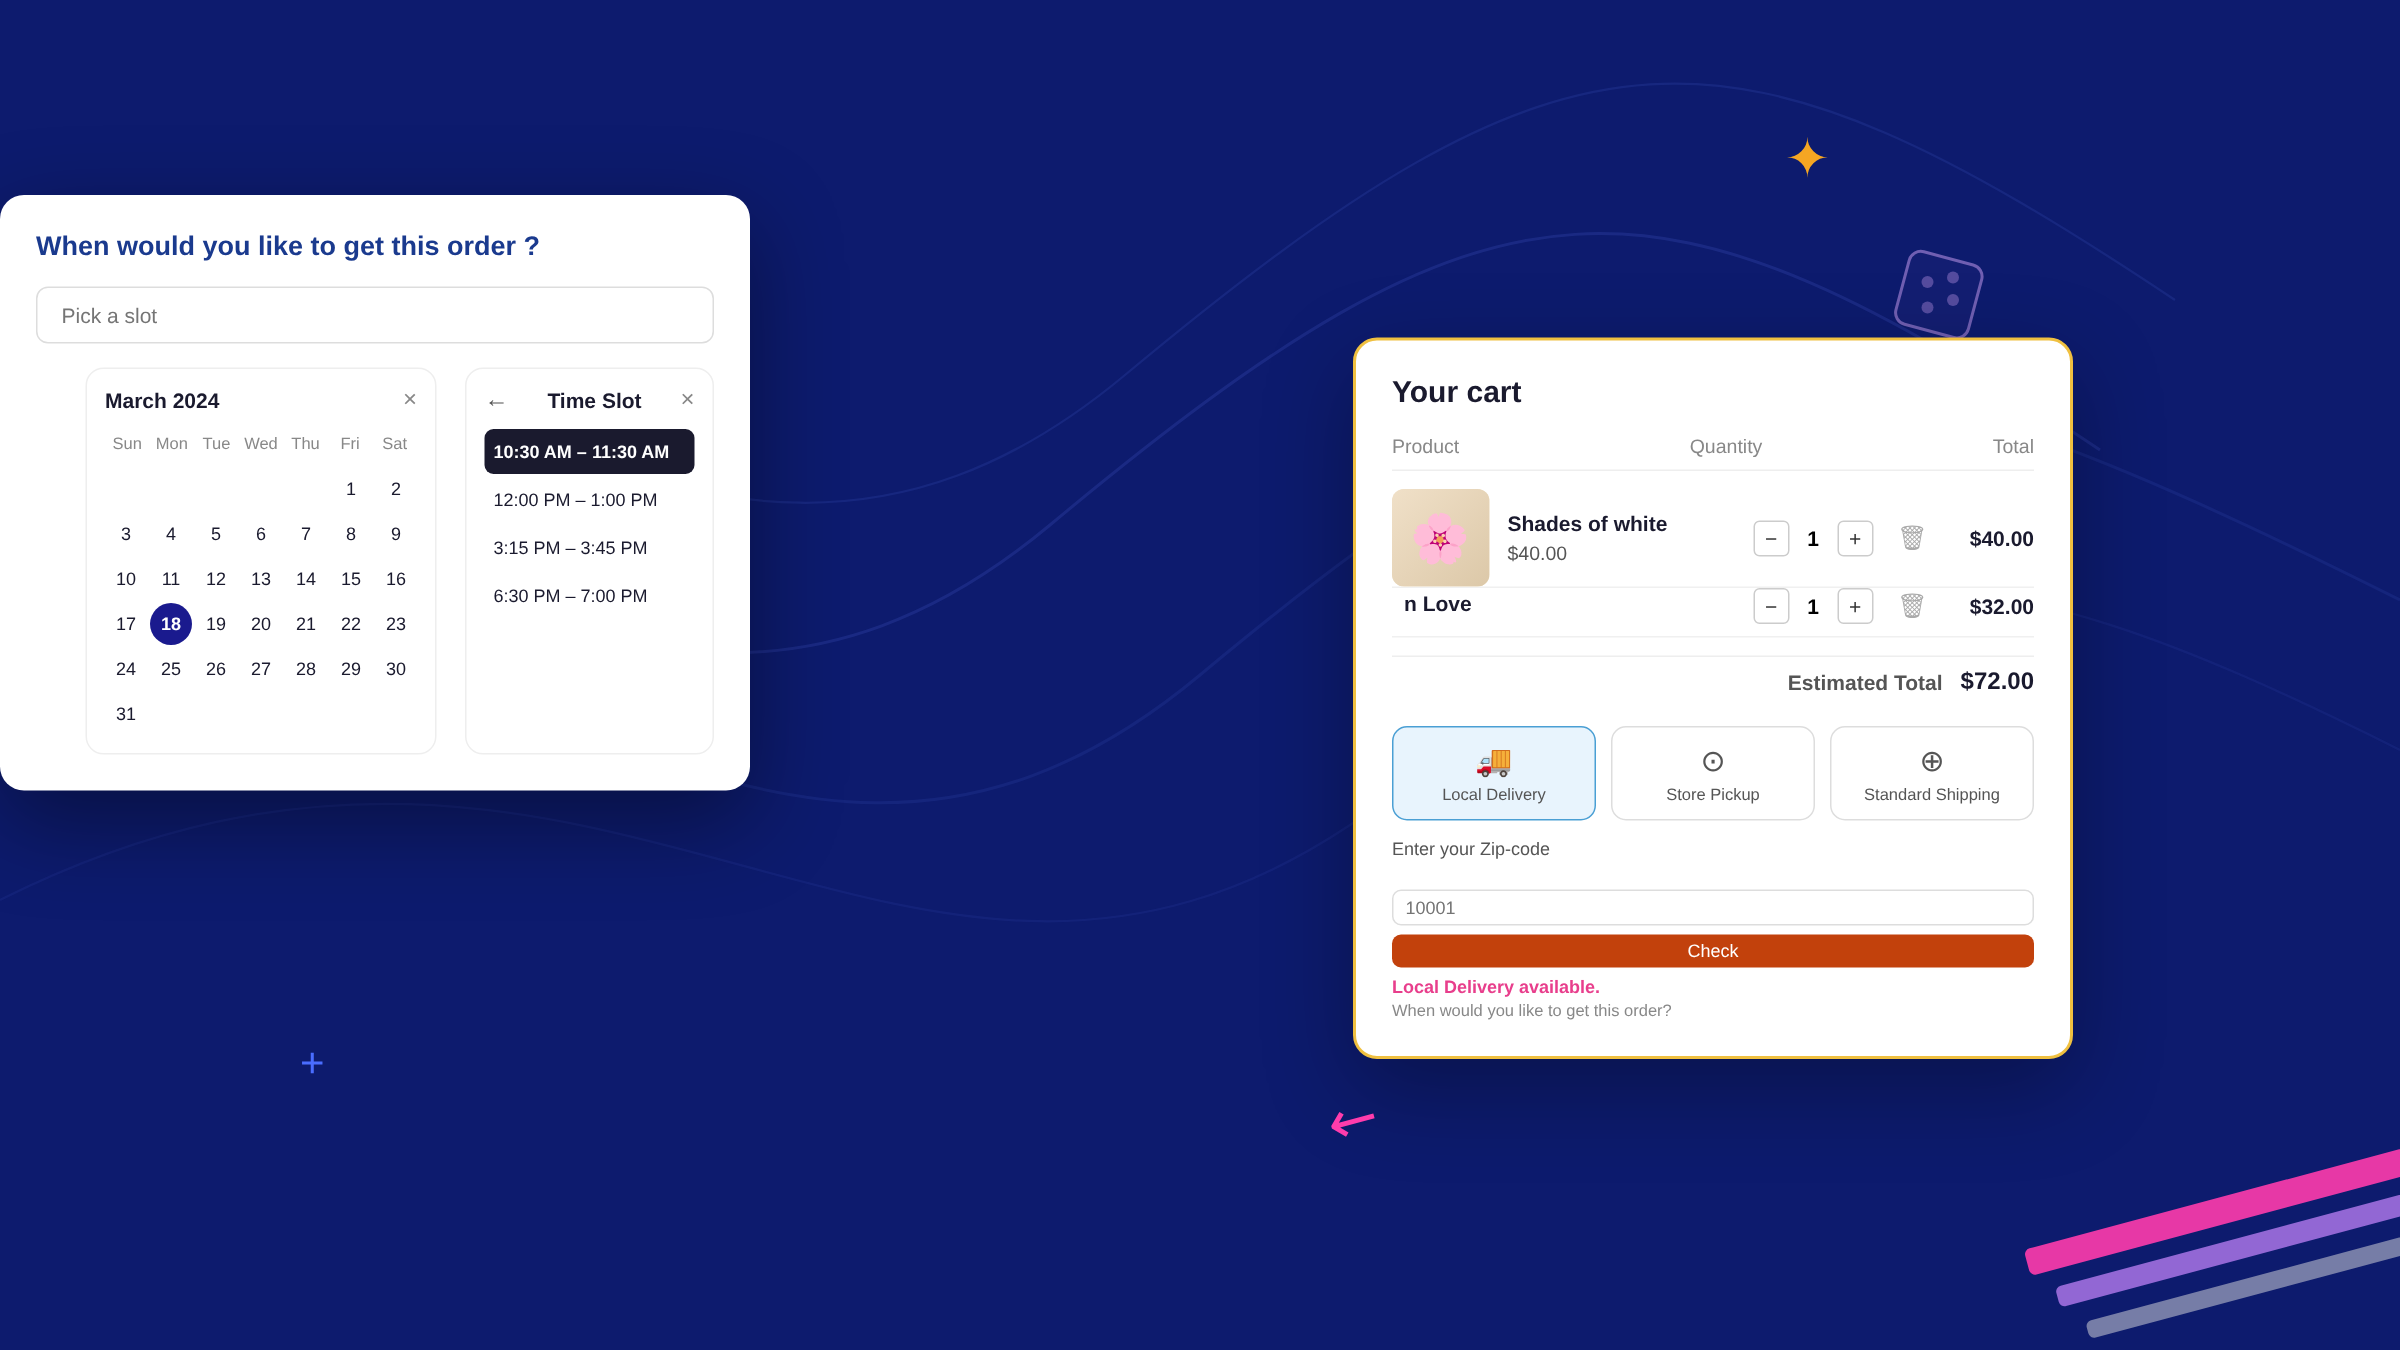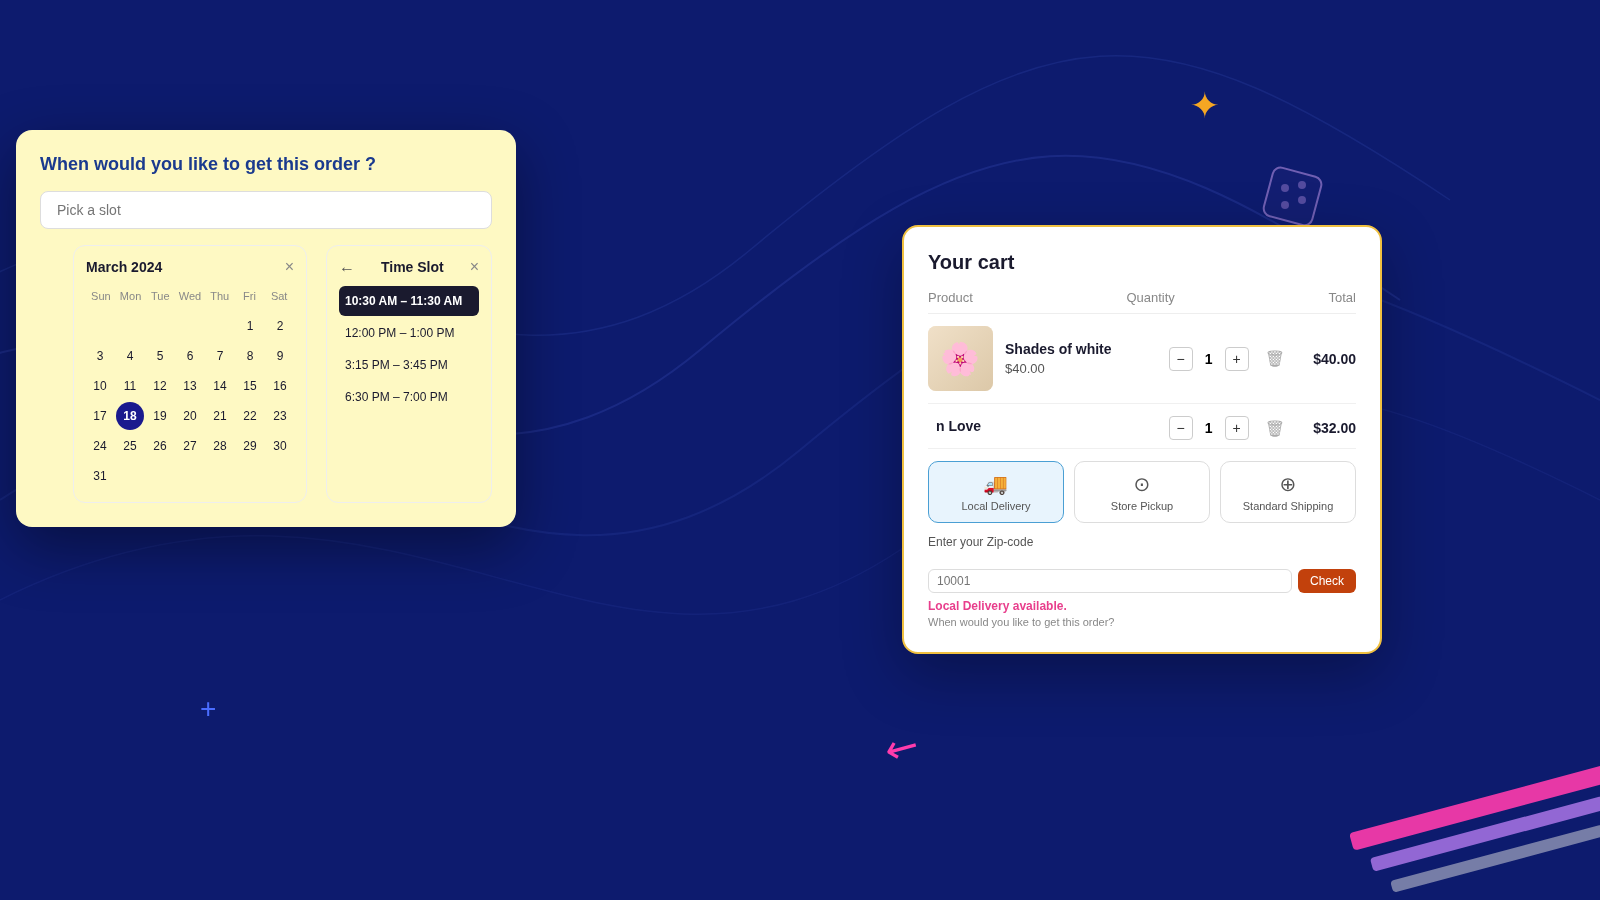--- a/index.html
+++ b/index.html
@@ -115,22 +115,21 @@
       color: #888;
       font-size: 13px;
       margin-bottom: 12px;
       border-bottom: 1px solid #eee;
       padding-bottom: 8px;
     }
 
     .cart-item {
       display: flex;
       align-items: center;
-      margin-bottom: 12px;
-      padding-bottom: 12px;
+      margin-bottom: 0;
       border-bottom: 1px solid #f0f0f0;
     }
 
     .cart-item-img {
       width: 65px;
       height: 65px;
       border-radius: 8px;
       background: #f5e8d0;
       margin-right: 12px;
       overflow: hidden;
@@ -276,20 +275,21 @@
 
     .zipcode-label {
       font-size: 12px;
       color: #555;
       margin-bottom: 20px;
     }
 
     .zipcode-input-row {
       display: flex;
       gap: 6px;
+      flex-direction: column;
     }
 
     .zipcode-input {
       flex: 1;
       border: 1px solid #ddd;
       border-radius: 6px;
       padding: 4px 8px;
       font-size: 12px;
       color: #888;
     }
@@ -314,23 +314,23 @@
     .when-order {
       font-size: 11px;
       color: #888;
       margin-top: 3px;
     }
 
     
     .scheduler-panel {
       position: absolute;
       top: 130px;
-      left: 16px;
+      left: 0;
       width: 500px;
-      background: #fef9c3;
+      background: #ffffff;
       border-radius: 16px;
       padding: 24px;
       z-index: 4;
       box-shadow: 0 20px 60px rgba(0,0,0,0.4);
     }
 
     .scheduler-question {
       font-size: 18px;
       font-weight: 700;
       color: #1a3a8e;
@@ -557,20 +557,24 @@
       </div>
       <div class="qty-control">
         <button class="qty-btn">−</button>
         <span class="qty-number">1</span>
         <button class="qty-btn">+</button>
       </div>
       <span class="trash-icon">🗑</span>
       <div class="item-total">$32.00</div>
     </div>
 
+    <div class="cart-estimated-total">
+      <span class="estimated-label">Estimated Total</span>
+      <span class="estimated-amount">$72.00</span>
+    </div>
 
     <div class="delivery-options">
       <div class="delivery-option active">
         <div class="delivery-option-icon">🚚</div>
         <div class="delivery-option-label">Local Delivery</div>
       </div>
       <div class="delivery-option">
         <div class="delivery-option-icon">⊙</div>
         <div class="delivery-option-label">Store Pickup</div>
       </div>

